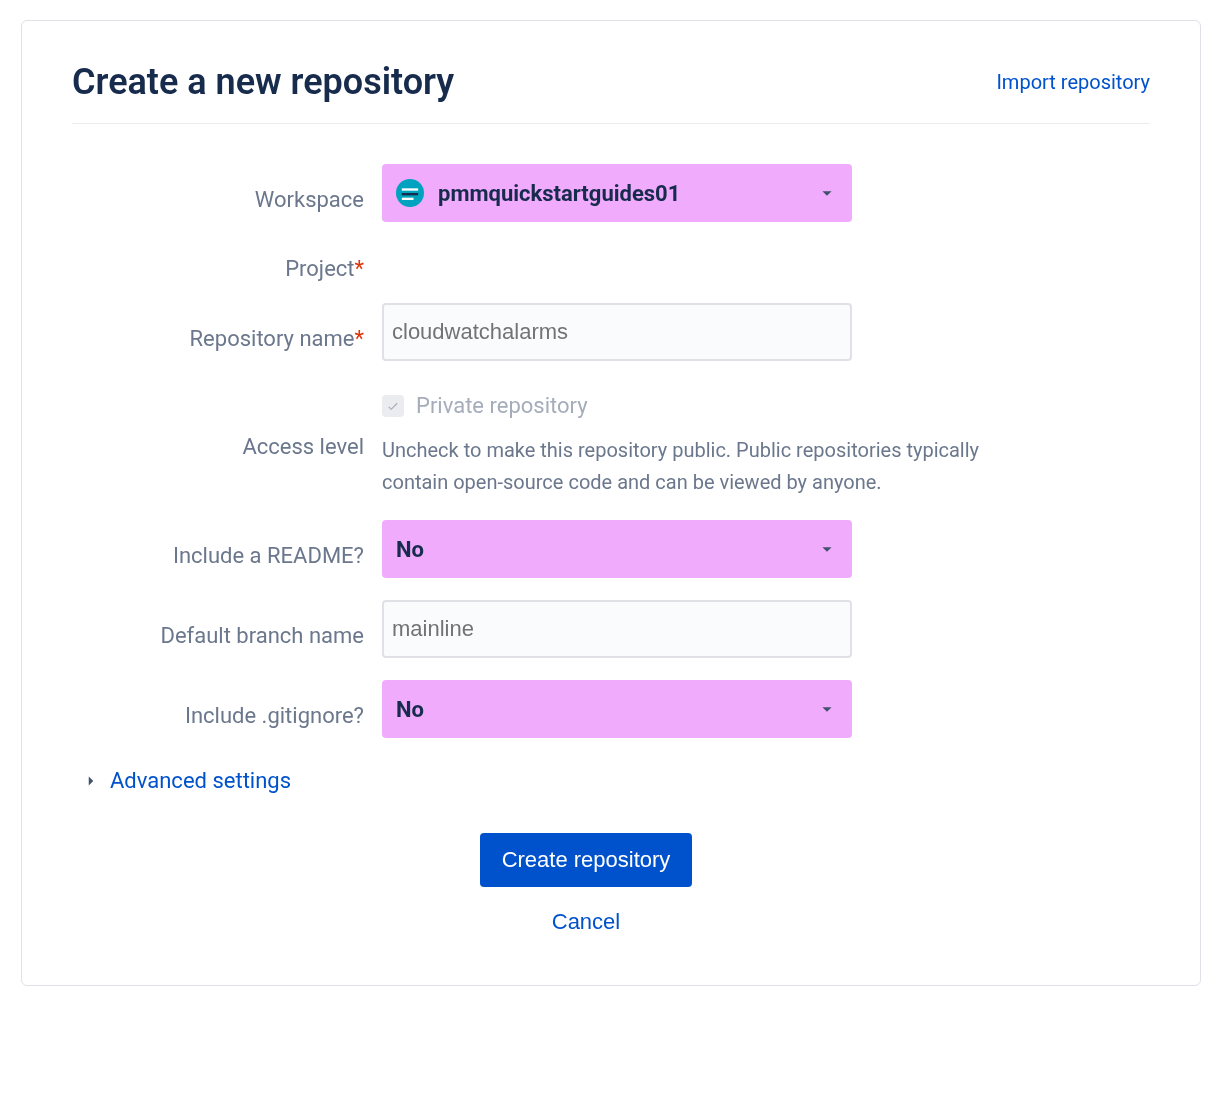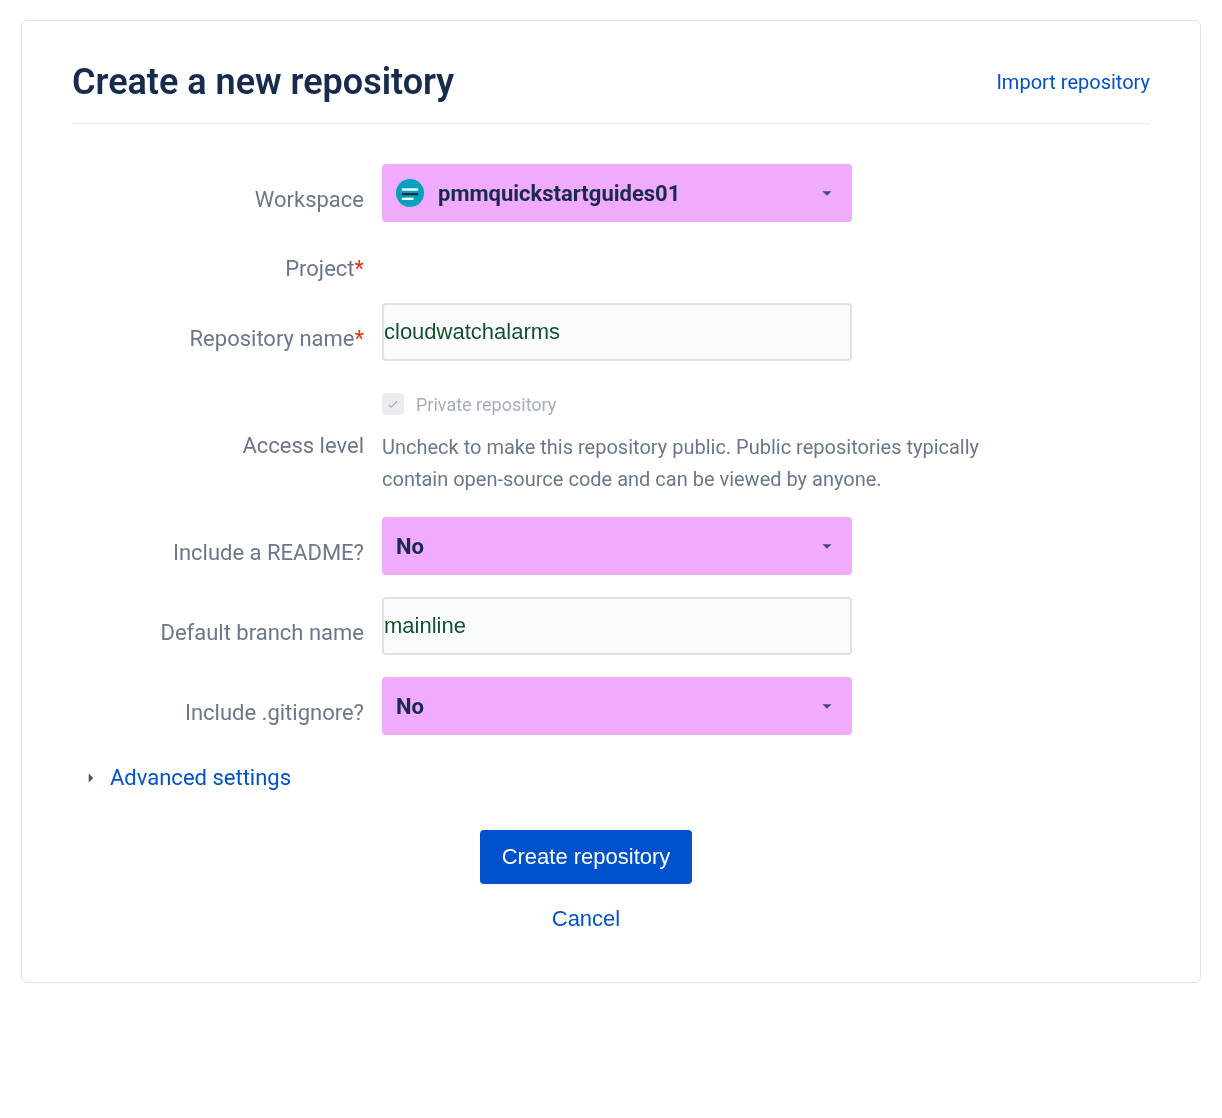--- a/index.html
+++ b/index.html
@@ -78,39 +78,39 @@
       width: 28px; height: 28px; border-radius: 6px;
       background: #ff5630;
       margin-right: 14px;
       display: inline-flex; align-items: center; justify-content: center;
     }
     .text-input {
       width: 100%;
       height: 58px;
       border: 2px solid #dfe1e6;
       border-radius: 4px;
-      padding: 0 0;
-      font-size: 22px;
-      color: #14532d;
+      padding: 0 8px;
+      font-size: 22px;
+      color: #737373;
       background: #fafbfc;
     }
     .checkbox-row {
       display: flex;
       align-items: center;
       padding-top: 10px;
     }
     .checkbox-box {
       width: 22px; height: 22px;
       border-radius: 4px;
       background: #ebecf0;
       margin-right: 12px;
       display: flex; align-items: center; justify-content: center;
     }
     .checkbox-box svg { width: 14px; height: 14px; fill: #a5adba; }
-    .checkbox-label { font-size: 18px; color: #a5adba; }
+    .checkbox-label { font-size: 22px; color: #a5adba; }
     .help-text {
       font-size: 20px;
       color: #6b778c;
       line-height: 1.6;
       margin-top: 16px;
       width: 620px;
     }
     .advanced-row {
       display: flex;
       align-items: center;

